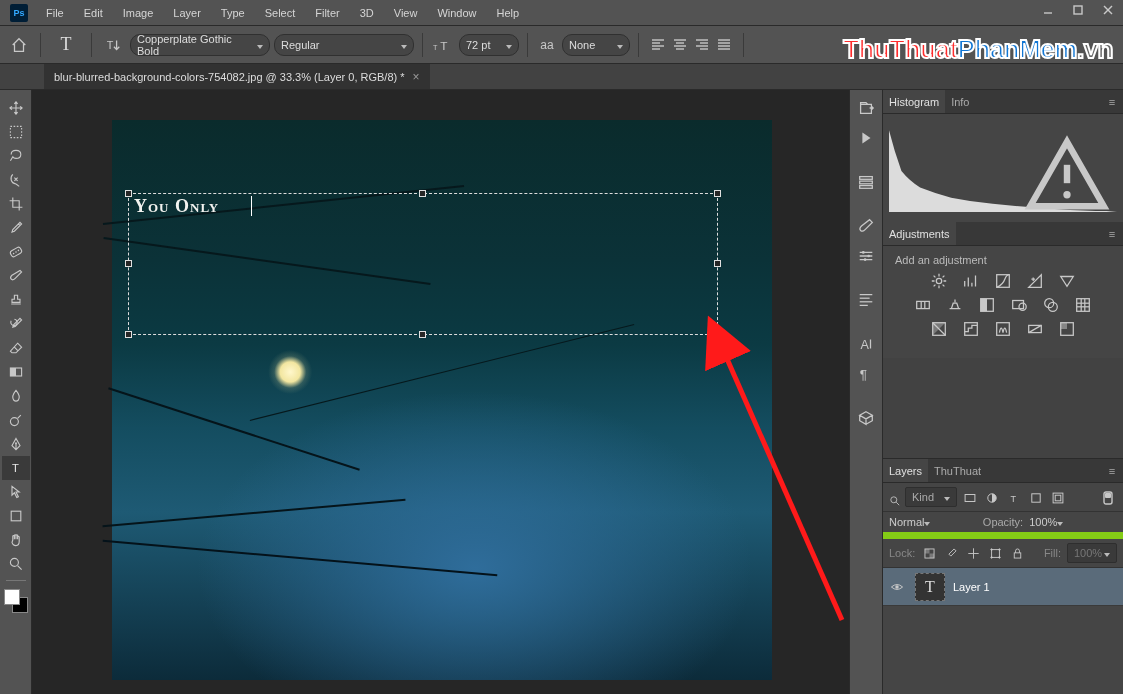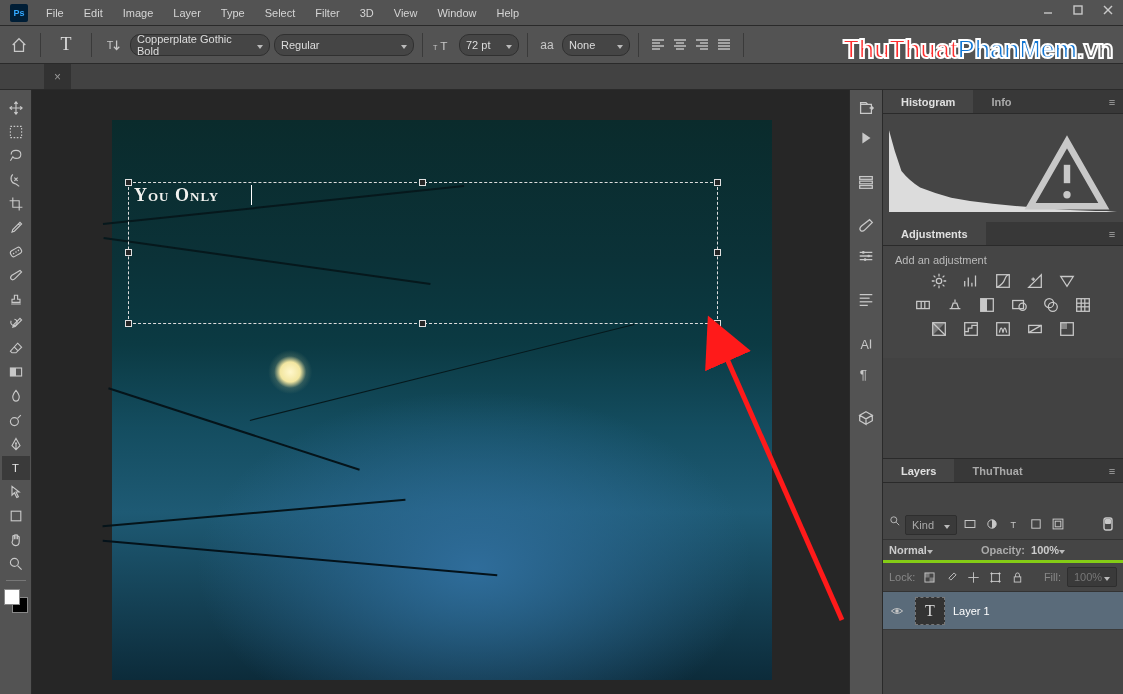--- a/index.html
+++ b/index.html
@@ -58,61 +58,61 @@
 .branch { position:absolute; background:#06161a; }
 .img::before, .img::after { content:""; position:absolute; }
 
 .br1 { left:-10px; top:15%; width:55%; height:2px; transform:rotate(-6deg); background:#06181c; }
 .br2 { left:-10px; top:25%; width:50%; height:2px; transform:rotate(8deg); background:#06181c; }
 .br3 { left:-10px; top:55%; width:40%; height:2px; transform:rotate(18deg); background:#05141a; }
 .br4 { left:-10px; top:70%; width:46%; height:2px; transform:rotate(-5deg); background:#05141a; }
 .br5 { left:-10px; top:78%; width:60%; height:2px; transform:rotate(5deg); background:#04121a; }
 .br6 { left:20%; top:45%; width:60%; height:1px; transform:rotate(-14deg); background:#06181c; }
 
-.text-sel { position:absolute; border:1px dashed #ddd; }
+.text-sel { position:absolute; border:1px dashed #ddd;margin-top:11px; }
 .text-sel .handle { position:absolute; width:7px; height:7px; background:#262626; border:1px solid #e0e0e0; }
 .text-sel .h-tl{top:-4px;left:-4px}.text-sel .h-tr{top:-4px;right:-4px}.text-sel .h-bl{bottom:-4px;left:-4px}.text-sel .h-br{bottom:-4px;right:-4px}
 .text-sel .h-tm{top:-4px;left:calc(50% - 4px)}.text-sel .h-bm{bottom:-4px;left:calc(50% - 4px)}
 .text-sel .h-ml{top:calc(50% - 4px);left:-4px}.text-sel .h-mr{top:calc(50% - 4px);right:-4px}
 .sel-text { position:absolute; top:2px; left:5px; font-family:"Copperplate","Copperplate Gothic",serif; font-variant:small-caps; letter-spacing:1px; font-size:18px; color:#f3f3f0; font-weight:bold; }
 .cursor-line { position:absolute; top:2px; left:122px; width:1px; height:20px; background:#fff; }
 
 
 .arrow { position:absolute; pointer-events:none; }
 .arrow svg { overflow:visible; }
 
 
 .rcol { width:274px; display:flex; background:#424242; }
 .rcol-strip { width:34px; background:#535353; border-left:1px solid #2a2a2a; border-right:1px solid #2a2a2a; display:flex; flex-direction:column; align-items:center; gap:2px; padding-top:4px; }
 .rcol-strip .sic { width:30px; height:28px; display:flex; align-items:center; justify-content:center; }
 .rcol-strip .sep { height:12px; }
 .rcol-panels { flex:1; display:flex; flex-direction:column; }
 
 .panel-tabs { height:24px; background:#383838; display:flex; align-items:stretch; border-bottom:1px solid #2a2a2a; }
-.panel-tabs .pt { padding:0 18px; display:flex; align-items:center; color:#aaa;font-weight:bold; }
+.panel-tabs .pt { padding:0 6px; display:flex; align-items:center; color:#aaa; }
 .panel-tabs .pt.active { background:#454545; color:#e0e0e0; }
 .panel-menu { margin-left:auto; width:22px; display:flex; align-items:center; justify-content:center; color:#aaa; }
 
 .histogram { height:108px; background:#454545; position:relative; padding:6px; }
 .histogram svg { width:100%; height:92px; }
 .histo-warn { position:absolute; right:10px; top:14px; }
 
 .adjustments { background:#454545; }
 .adj-body { padding:8px 8px 14px; }
 .adj-text { color:#bbb; margin-bottom:6px; padding-left:4px; }
 .adj-row { display:flex; gap:10px; justify-content:center; margin:6px 0; }
 .adj-row .ai { width:22px; height:18px; display:flex; align-items:center; justify-content:center; color:#ddd; }
 
 .layers-panel { margin-top:auto; background:#454545; display:flex; flex-direction:column; border-top:1px solid #2a2a2a; }
-.layers-filter { display:flex; align-items:flex-start; padding:4px 6px; gap:4px; border-bottom:1px solid #333;margin-top:28px; }
+.layers-filter { display:flex; align-items:flex-end; padding:4px 6px; gap:4px; border-bottom:1px solid #333; }
 .layers-filter .srch { flex:0 0 auto; }
 .layers-filter .lf { height:20px; background:#3a3a3a; border:1px solid #2e2e2e; padding:0 6px; display:flex; align-items:center; color:#aaa; border-radius:2px; }
 .layers-filter .ic { width:18px; height:18px; display:flex; align-items:center; justify-content:center; color:#bbb; }
 
-.layers-row2 { display:flex; align-items:flex-start; padding:4px 6px; gap:6px; border-bottom:3px solid #84cc16;font-weight:bold; }
+.layers-row2 { display:flex; align-items:flex-start; padding:4px 6px; gap:6px; border-bottom:7px solid #84cc16; }
 .layers-row2 .lf { flex:1; }
 .layers-row2 .lbl { color:#aaa; }
 
 .layers-row3 { display:flex; align-items:center; padding:4px 6px; gap:6px; border-bottom:1px solid #333; color:#777; }
 .layers-row3 .lbl { color:#888; }
 .layers-row3 .ic { width:16px;height:16px;display:flex;align-items:center;justify-content:center;color:#888; }
 
 .layers-list { flex:1; overflow:hidden; }
 .layer-item { display:flex; align-items:center; height:38px; border-bottom:1px solid #3a3a3a; padding:0 4px; }
 .layer-item.sel { background:#5a6b7a; color:#fff; }
@@ -243,20 +243,21 @@
   </div>
   <div class="vsep"></div>
 </div>
 
 <div class="watermark">
   <span class="p1">ThuThuat</span><span class="p2">PhanMem</span><span class="p3">.vn</span>
 </div>
 
 <div class="tabrow">
   <div class="doc-tab">
+    <span>blur-blurred-background-colors-754082.jpg @ 33.3% (Layer 0, RGB/8) *</span>
     <span class="x">×</span>
   </div>
 </div>
 
 <div class="layout">
 
   <div class="toolbar-l">
     <div class="tool">
         <svg width="16" height="16" viewBox="0 0 20 20">
           <path d="M10 2 L10 18 M2 10 L18 10 M10 2 L8 5 M10 2 L12 5 M10 18 L8 15 M10 18 L12 15 M2 10 L5 8 M2 10 L5 12 M18 10 L15 8 M18 10 L15 12" class="sicon"></path>

